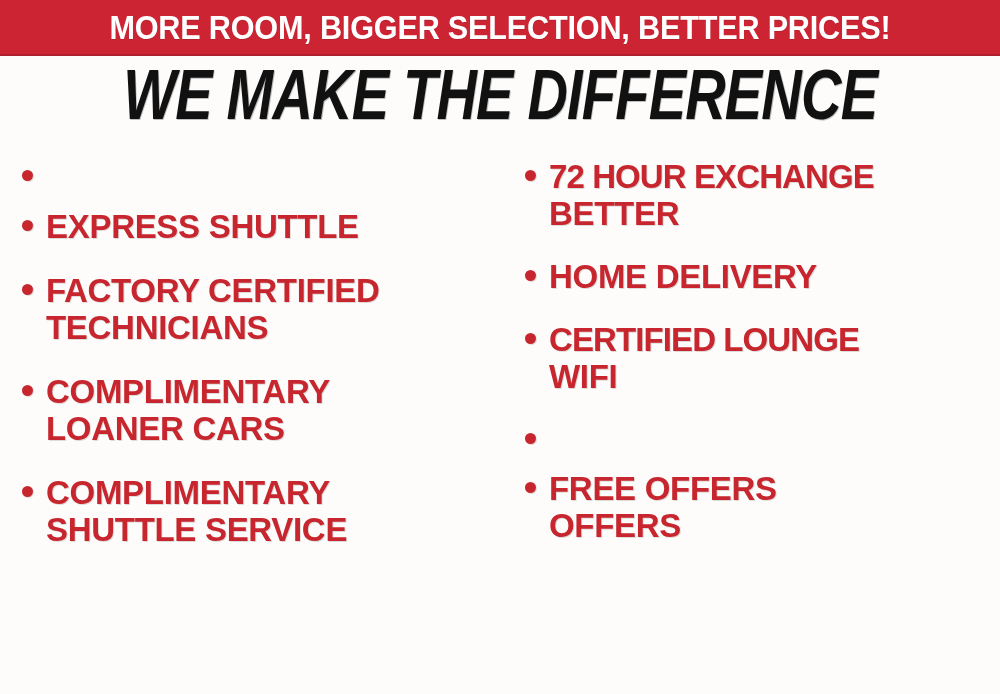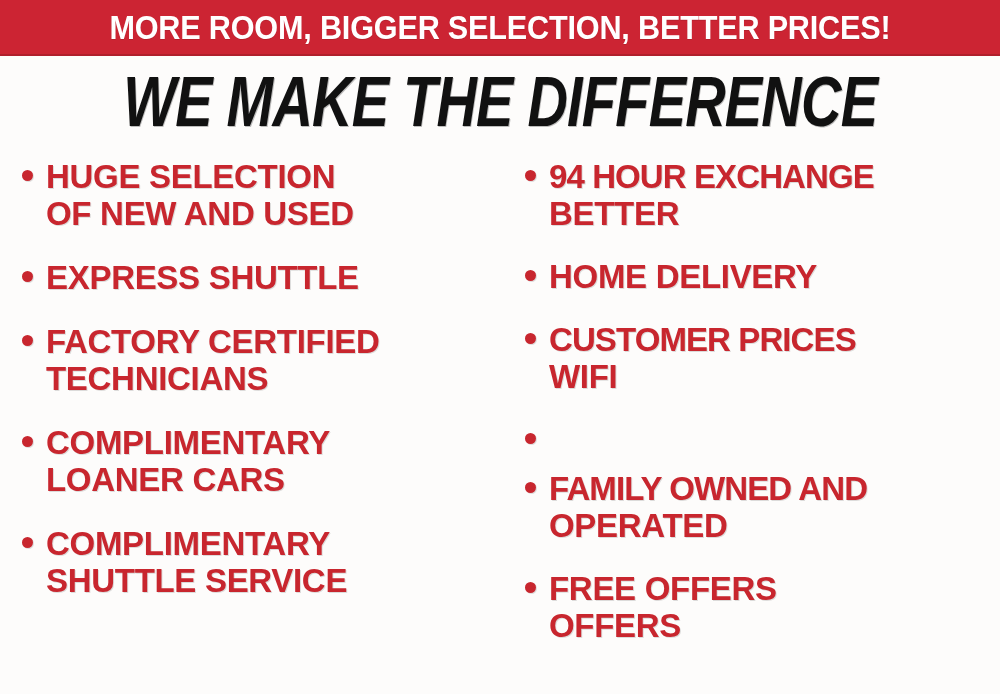--- a/index.html
+++ b/index.html
@@ -52,21 +52,20 @@
   }
 
   
   .headline-wrap {
     position: absolute;
     left: 0;
     top: 60px;
     width: 1000px;
     height: 84px;
     display: flex;
-    align-items: center;
     justify-content: center;
   }
   .headline {
     color: #111111;
     font-family: "Liberation Sans", sans-serif;
     font-weight: bold;
     font-style: italic;
     font-size: 70px;
     line-height: 70px;
     letter-spacing: -1px;
@@ -149,24 +148,20 @@
   <div class="headline-wrap">
     <div class="headline">WE MAKE THE DIFFERENCE</div>
   </div>
 
   <div class="columns">
 
     <div class="col col-left">
 
       <div class="bullet-item">
         <span class="dot"></span>
-        <span class="bullet-text">
-          <span class="ln">HUGE SELECTION</span>
-          <span class="ln">OF NEW AND USED</span>
-        </span>
       </div>
 
       <div class="bullet-item">
         <span class="dot"></span>
         <span class="bullet-text">
           <span class="ln">EXPRESS SHUTTLE</span>
         </span>
       </div>
 
       <div class="bullet-item">
@@ -193,51 +188,44 @@
         </span>
       </div>
 
     </div>
 
     <div class="col col-right">
 
       <div class="bullet-item">
         <span class="dot"></span>
         <span class="bullet-text">
-          <span class="ln tight">94 HOUR EXCHANGE</span>
+          <span class="ln tight">72 HOUR EXCHANGE</span>
           <span class="ln">BETTER</span>
         </span>
       </div>
 
       <div class="bullet-item">
         <span class="dot"></span>
         <span class="bullet-text">
           <span class="ln">HOME DELIVERY</span>
         </span>
       </div>
 
       <div class="bullet-item">
         <span class="dot"></span>
         <span class="bullet-text">
-          <span class="ln tight">CUSTOMER PRICES</span>
+          <span class="ln tight">CERTIFIED LOUNGE</span>
           <span class="ln">WIFI</span>
         </span>
       </div>
 
       <div class="bullet-item">
         <span class="dot"></span>
       </div>
 
-      <div class="bullet-item">
-        <span class="dot"></span>
-        <span class="bullet-text">
-          <span class="ln tight">FAMILY OWNED AND</span>
-          <span class="ln">OPERATED</span>
-        </span>
-      </div>
 
       <div class="bullet-item">
         <span class="dot"></span>
         <span class="bullet-text">
           <span class="ln">FREE OFFERS</span>
           <span class="ln">OFFERS</span>
         </span>
       </div>
 
     </div>

